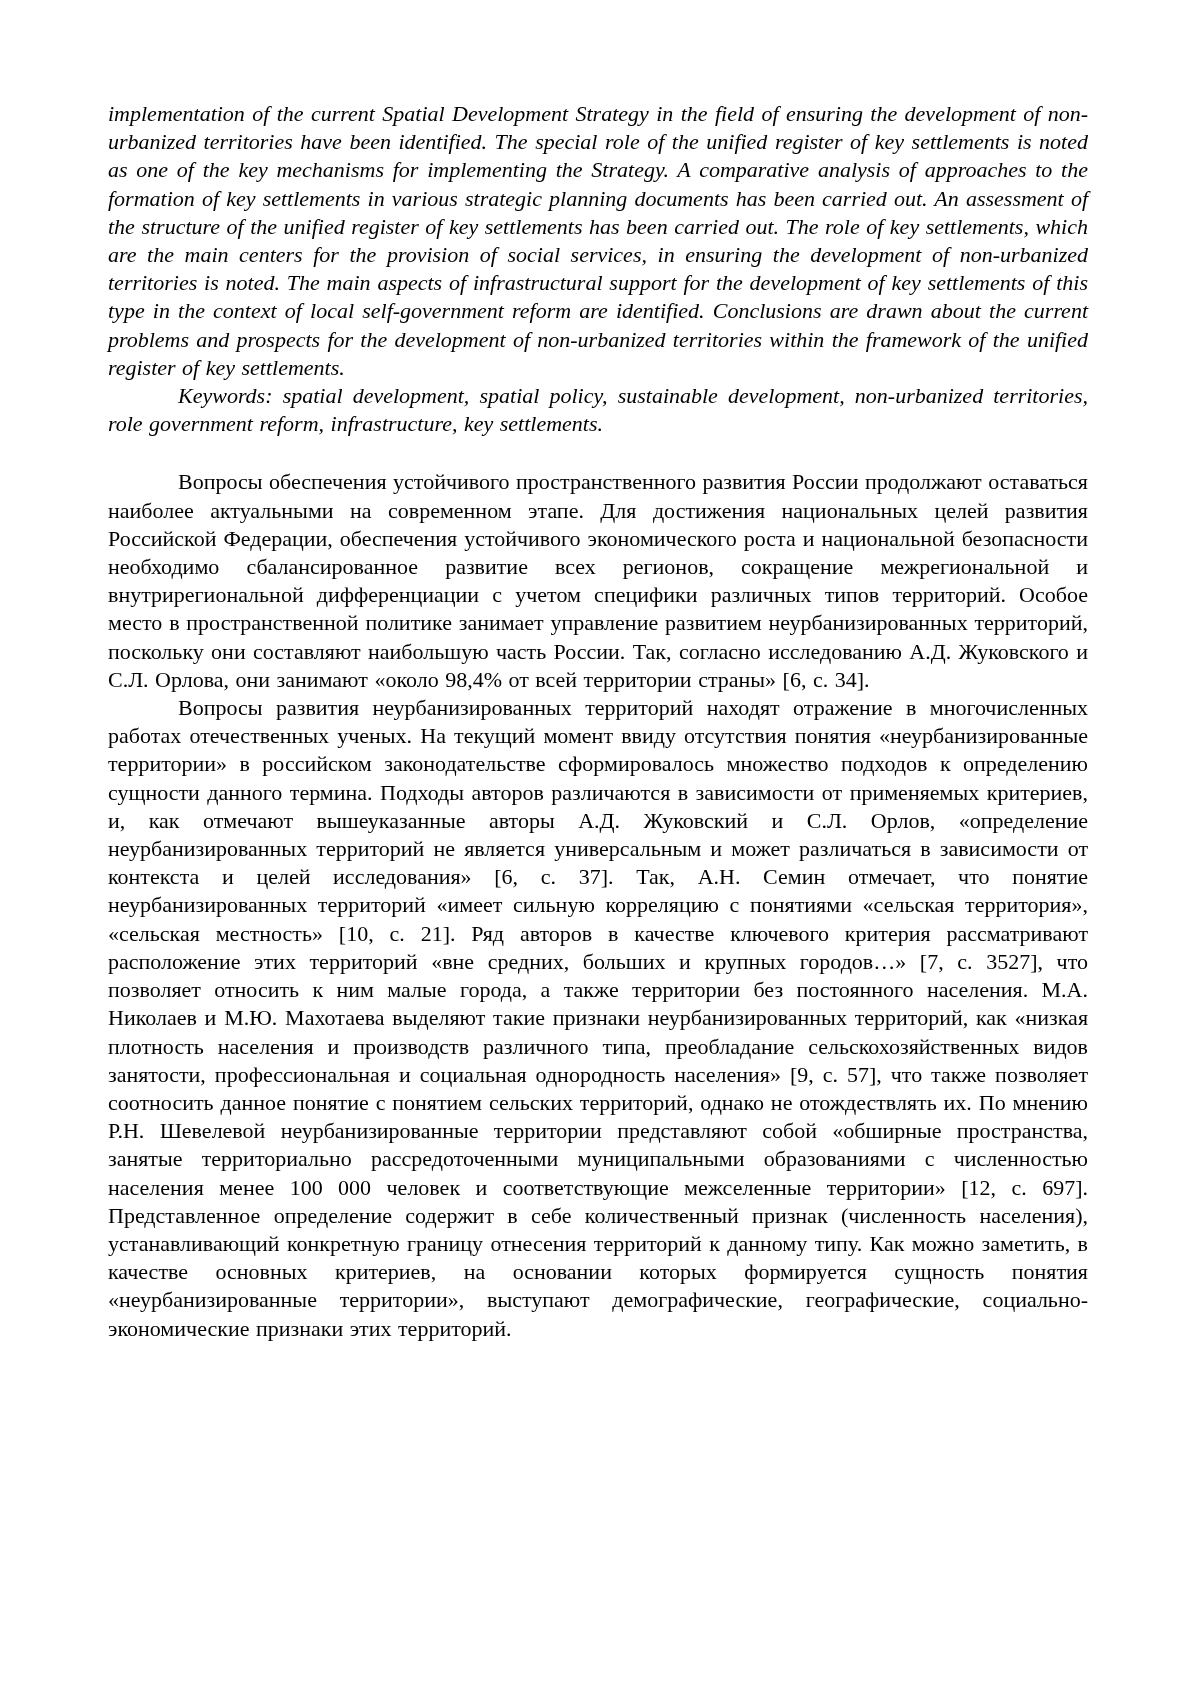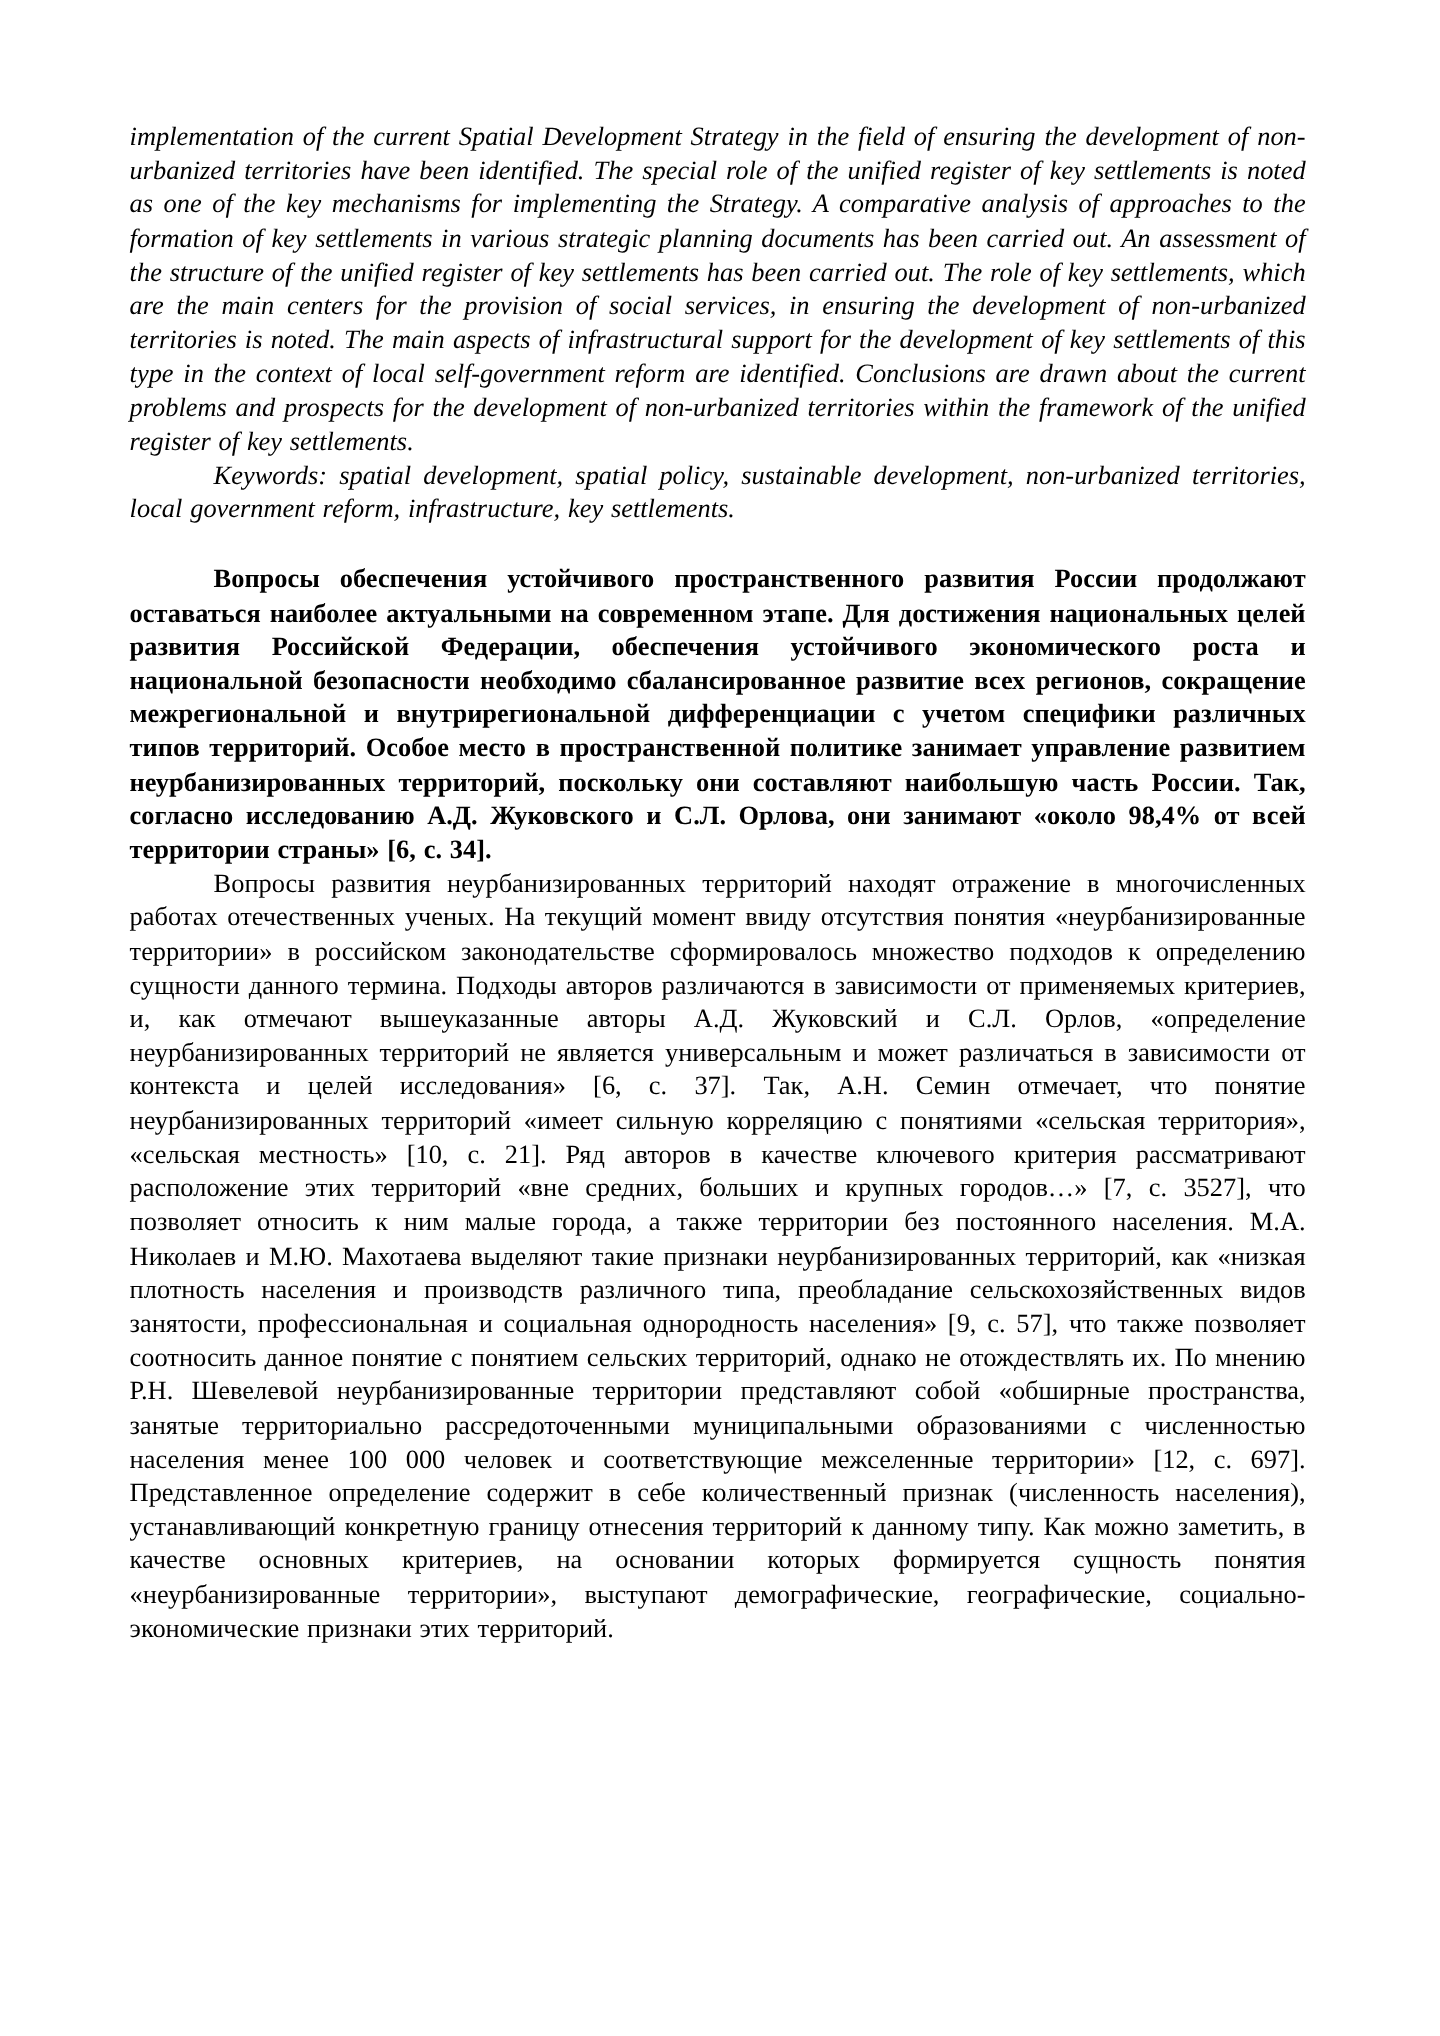--- a/index.html
+++ b/index.html
@@ -27,21 +27,20 @@
     word-spacing: 1px;
   }
   .para.italic {
     font-style: italic;
   }
   .para.indent {
     text-indent: 70px;
   }
   .para.gap-before {
     margin-top: 30px;
-    font-weight: bold;
   }
   .para.continues {
     
     text-align-last: justify;
   }
   .kw-label {
     font-weight: normal;
     font-style: italic;
   }
   .footer-pagenum {
@@ -56,21 +55,21 @@
     color: #000000;
   }
 </style>
 </head>
 <body>
 
 <div class="page">
 
   <p class="para italic">implementation of the current Spatial Development Strategy in the field of ensuring the development of non-urbanized territories have been identified. The special role of the unified register of key settlements is noted as one of the key mechanisms for implementing the Strategy. A comparative analysis of approaches to the formation of key settlements in various strategic planning documents has been carried out. An assessment of the structure of the unified register of key settlements has been carried out. The role of key settlements, which are the main centers for the provision of social services, in ensuring the development of non-urbanized territories is noted. The main aspects of infrastructural support for the development of key settlements of this type in the context of local self-government reform are identified. Conclusions are drawn about the current problems and prospects for the development of non-urbanized territories within the framework of the unified register of key settlements.</p>
 
-  <p class="para italic indent"><span class="kw-label">Keywords:</span><span> spatial development, spatial policy, sustainable development, non-urbanized territories, local government reform, infrastructure, key settlements.</span></p>
+  <p class="para italic indent"><span class="kw-label">Keywords:</span><span> spatial development, spatial policy, sustainable development, non-urbanized territories, role government reform, infrastructure, key settlements.</span></p>
 
   <p class="para indent gap-before">Вопросы обеспечения устойчивого пространственного развития России продолжают оставаться наиболее актуальными на современном этапе. Для достижения национальных целей развития Российской Федерации, обеспечения устойчивого экономического роста и национальной безопасности необходимо сбалансированное развитие всех регионов, сокращение межрегиональной и внутрирегиональной дифференциации с учетом специфики различных типов территорий. Особое место в пространственной политике занимает управление развитием неурбанизированных территорий, поскольку они составляют наибольшую часть России. Так, согласно исследованию А.Д. Жуковского и С.Л. Орлова, они занимают «около 98,4% от всей территории страны» [6, с. 34].</p>
 
   <p class="para indent">Вопросы развития неурбанизированных территорий находят отражение в многочисленных работах отечественных ученых. На текущий момент ввиду отсутствия понятия «неурбанизированные территории» в российском законодательстве сформировалось множество подходов к определению сущности данного термина. Подходы авторов различаются в зависимости от применяемых критериев, и, как отмечают вышеуказанные авторы А.Д. Жуковский и С.Л. Орлов, «определение неурбанизированных территорий не является универсальным и может различаться в зависимости от контекста и целей исследования» [6, с. 37]. Так, А.Н. Семин отмечает, что понятие неурбанизированных территорий «имеет сильную корреляцию с понятиями «сельская территория», «сельская местность» [10, с. 21]. Ряд авторов в качестве ключевого критерия рассматривают расположение этих территорий «вне средних, больших и крупных городов…» [7, с. 3527], что позволяет относить к ним малые города, а также территории без постоянного населения. М.А. Николаев и М.Ю. Махотаева выделяют такие признаки неурбанизированных территорий, как «низкая плотность населения и производств различного типа, преобладание сельскохозяйственных видов занятости, профессиональная и социальная однородность населения» [9, с. 57], что также позволяет соотносить данное понятие с понятием сельских территорий, однако не отождествлять их. По мнению Р.Н. Шевелевой неурбанизированные территории представляют собой «обширные пространства, занятые территориально рассредоточенными муниципальными образованиями с численностью населения менее 100 000 человек и соответствующие межселенные территории» [12, с. 697]. Представленное определение содержит в себе количественный признак (численность населения), устанавливающий конкретную границу отнесения территорий к данному типу. Как можно заметить, в качестве основных критериев, на основании которых формируется сущность понятия «неурбанизированные территории», выступают демографические, географические, социально-экономические признаки этих территорий.</p>
 
 
   <div class="footer-pagenum">47</div>
 
 </div>
 

